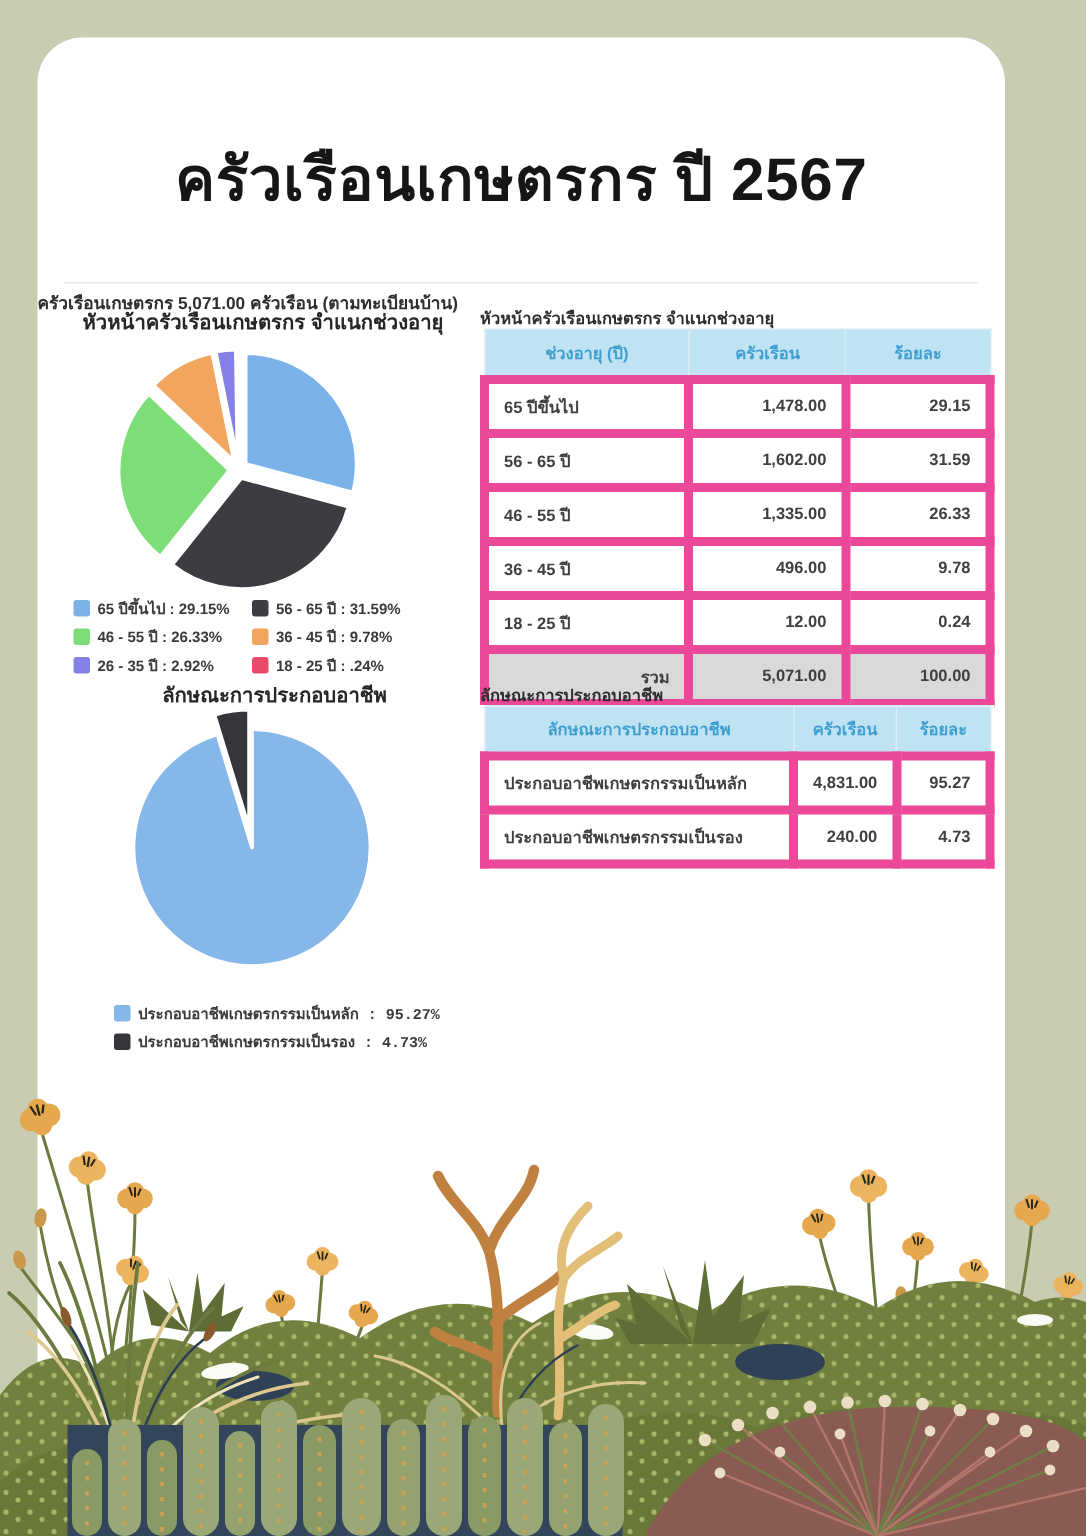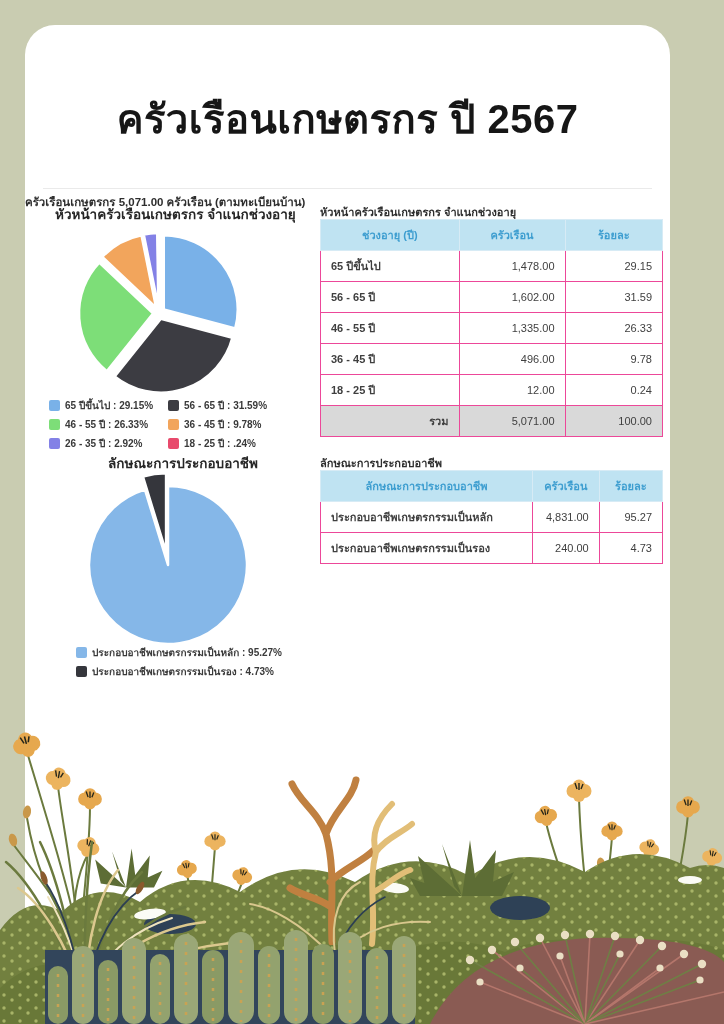--- a/index.html
+++ b/index.html
@@ -35,41 +35,41 @@
     font-size:13.5px; font-weight:700; color:#262626;
   }
   svg.pie { position:absolute; }
   .pie-1 { left:40px; top:204px; width:190px; height:170px; }
   .pie-2 { left:48px; top:448px; width:190px; height:184px; }
   .legend {
     position:absolute; font-size:10px; font-weight:700; color:#3A3A3A;
     display:grid; row-gap:4px;
   }
   .legend-1 { left:24px; top:373px; grid-template-columns:119px auto; }
-  .legend-2 { left:51px; top:620px; grid-template-columns:auto; }
+  .legend-2 { left:51px; top:643px; grid-template-columns:auto;font-family:Liberation Mono, monospace; }
   .lg-item { display:flex; align-items:center; white-space:nowrap; }
   .swatch {
     display:inline-block; width:11px; height:11px; border-radius:2px;
     margin-right:5px; flex:0 0 auto;
   }
   .tbl-caption { position:absolute; left:295px; font-size:11px; font-weight:700; color:#2E2E2E; }
   .cap-1 { top:178px; }
   .cap-2 { top:429px; }
   table {
     position:absolute; left:295px; width:343px;
     border-collapse:collapse; background:#fff; font-size:11px; color:#3F3F3F;
   }
   .tbl-1 { top:194px; } .tbl-2 { top:445px; }
   th {
     background:#BFE3F2; color:#3E9ED0; font-weight:700; text-align:center;
     padding:6px 10px; border:1px solid #D7EBF5;
   }
-  td { padding:6px 10px; border:1px solid #ec4899; font-weight:600; }
+  td { padding:6px 10px; border:6px solid #ec4899; font-weight:600; }
   td.num, th.num { text-align:right; }
-  td.num { font-weight:400; }
+  td.num { font-weight:700; }
   tr.total td { background:#D9D9D9;text-align:right; }
   .illustration {
     position:absolute; left:0; bottom:0; width:724px; height:332px;
     z-index:5; pointer-events:none;
   }
 </style>
 </head>
 <body>
 
 <div class="card">

